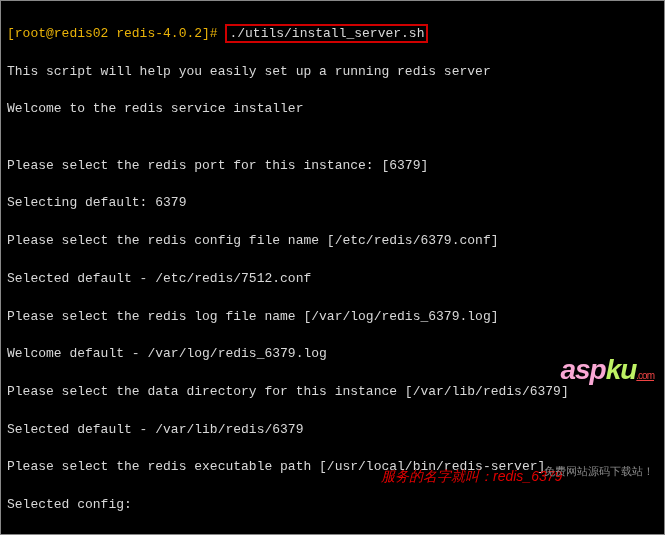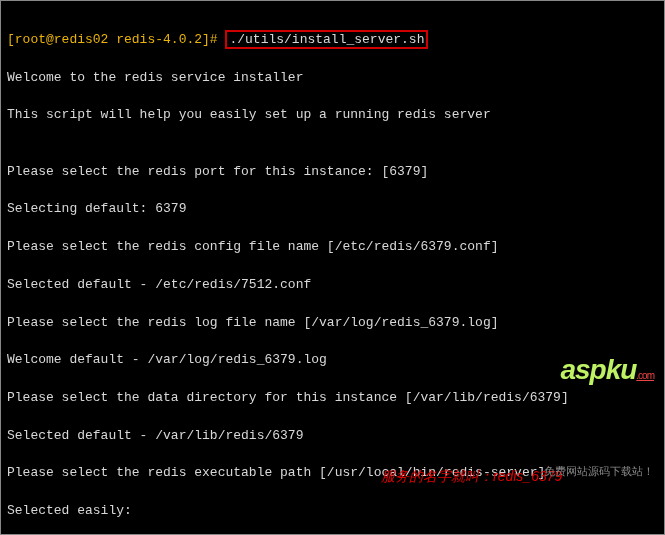--- a/index.html
+++ b/index.html
@@ -31,21 +31,20 @@
       display: block;
     }
     .prompt {
       color: #eab308;
     }
     .highlight-box {
       border: 2px solid #d00000;
       padding: 0 2px;
       display: inline-block;
       line-height: 1.2;
-      margin-top: 6px;
     }
     .annotation {
       color: #e00000;
       font-family: "SimSun", "Microsoft YaHei", sans-serif;
       font-size: 14px;
       position: absolute;
     }
     .watermark {
       position: absolute;
       right: 10px;
@@ -53,21 +52,21 @@
       text-align: right;
       font-family: Arial, sans-serif;
     }
     .watermark .logo-main {
       font-size: 28px;
       font-weight: bold;
       font-style: italic;
       letter-spacing: -1px;
     }
     .watermark .logo-asp {
-      color: #bef264;
+      color: #f9a8d4;
     }
     .watermark .logo-ku {
       color: #bef264;
     }
     .watermark .logo-com {
       color: #ef4444;
       font-size: 10px;
       font-style: normal;
       font-weight: normal;
       text-decoration: underline;
@@ -77,33 +76,33 @@
       font-size: 11px;
       font-family: "SimSun", sans-serif;
       margin-top: -4px;
     }
   </style>
 </head>
 <body>
 
 <div class="terminal">
 <span class="line"><span class="prompt">[root@redis02 redis-4.0.2]# </span><span class="highlight-box">./utils/install_server.sh</span></span>
+<span class="line">This script will help you easily set up a running redis server</span>
 <span class="line">Welcome to the redis service installer</span>
-<span class="line">This script will help you easily set up a running redis server</span>
 <span class="line"></span>
 <span class="line">Please select the redis port for this instance: [6379]</span>
 <span class="line">Selecting default: 6379</span>
 <span class="line">Please select the redis config file name [/etc/redis/6379.conf]</span>
 <span class="line">Selected default - /etc/redis/7512.conf</span>
 <span class="line">Please select the redis log file name [/var/log/redis_6379.log]</span>
 <span class="line">Welcome default - /var/log/redis_6379.log</span>
 <span class="line">Please select the data directory for this instance [/var/lib/redis/6379]</span>
 <span class="line">Selected default - /var/lib/redis/6379</span>
 <span class="line">Please select the redis executable path [/usr/local/bin/redis-server]</span>
-<span class="line">Selected easily:</span>
+<span class="line">Selected config:</span>
 <span class="line">Port           : 6379</span>
 
 
 
 
 
 
 
 
 

